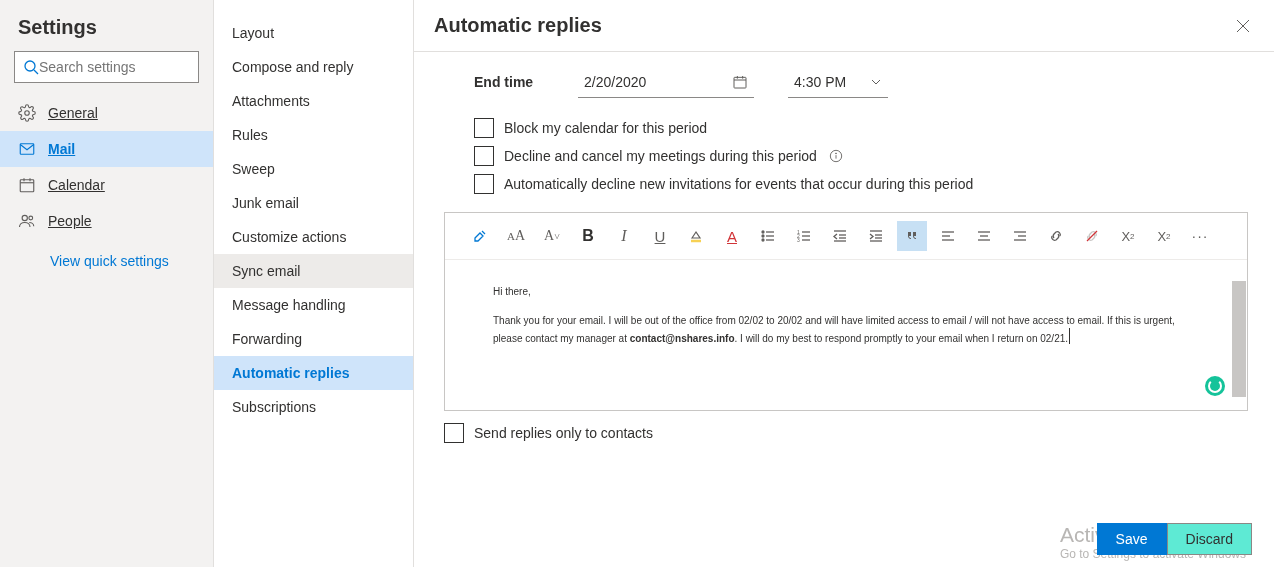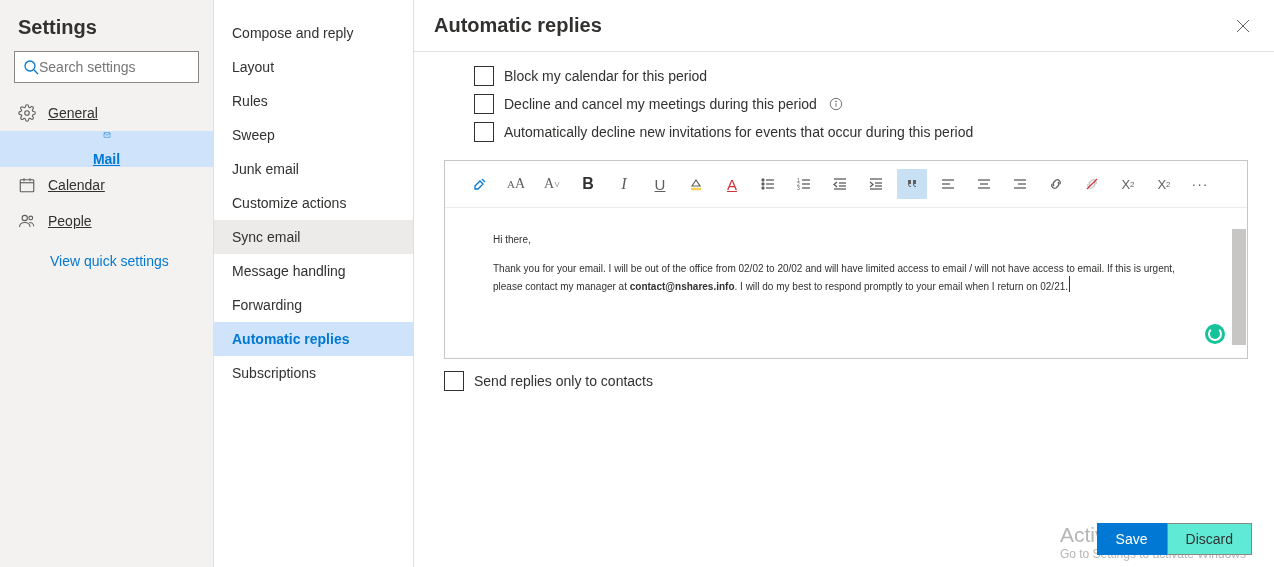--- a/index.html
+++ b/index.html
@@ -7,21 +7,21 @@
 
 .app { display: flex; height: 567px; border-radius: 26px; }
 
 
 .sidebar-left { width: 214px; background: #f3f2f1; border-right: 1px solid #e1dfdd; display: flex; flex-direction: column; padding-top: 10px; }
 .sidebar-title { font-size: 20px; font-weight: 600; padding: 6px 18px 12px; }
 .search-box { margin: 0 14px 12px; border: 1px solid #8a8886; height: 32px; display: flex; align-items: center; padding: 0 8px; background: #fff; }
 .search-box svg { flex-shrink: 0; }
 .search-box input { border: none; outline: none; margin-left: 0; font-size: 14px; width: 100%; color: #605e5c; }
 .nav-item { display: flex; align-items: center; height: 36px; padding: 0 18px; color: #323130; cursor: pointer; gap: 12px; text-decoration: underline; }
-.nav-item.active { background: #cfe4fa; color: #0078d4; font-weight: 600; flex-direction: column; }
+.nav-item.active { background: #cfe4fa; color: #0078d4; font-weight: 600; }
 .nav-item.active svg { stroke: #0078d4; }
 .quick-settings { color: #0078d4; padding: 14px 0 0 50px; cursor: pointer; }
 
 
 .sidebar-mid { width: 200px; border-right: 1px solid #e1dfdd; display: flex; flex-direction: column; padding-top: 16px; }
 .mid-item { padding: 9px 18px; cursor: pointer; color: #323130; }
 .mid-item.hover { background: #edebe9; }
 .mid-item.active { background: #cfe4fa; color: #0078d4; font-weight: 600; }
 
 
@@ -110,22 +110,23 @@
           <path d="M2 20c0-3.5 3-6 7-6s7 2.5 7 6"></path>
           <circle cx="17" cy="8" r="2.5"></circle>
           <path d="M15 14c3 0 6 2 6 5"></path>
         </svg>
       <span>People</span>
     </div>
     <div class="quick-settings">View quick settings</div>
   </div>
 
   <div class="sidebar-mid">
+    <div class="mid-item">Layout</div>
     <div class="mid-item">Compose and reply</div>
-    <div class="mid-item">Layout</div>
+    <div class="mid-item">Attachments</div>
     <div class="mid-item">Rules</div>
     <div class="mid-item">Sweep</div>
     <div class="mid-item">Junk email</div>
     <div class="mid-item">Customize actions</div>
     <div class="mid-item hover">Sync email</div>
     <div class="mid-item">Message handling</div>
     <div class="mid-item">Forwarding</div>
     <div class="mid-item active">Automatic replies</div>
     <div class="mid-item">Subscriptions</div>
   </div>
@@ -136,20 +137,38 @@
       <div class="close-x">
         <svg width="14" height="14" viewBox="0 0 14 14" stroke="#605e5c" stroke-width="1">
             <line x1="1" y1="1" x2="13" y2="13"></line>
             <line x1="13" y1="1" x2="1" y2="13"></line>
           </svg>
       </div>
     </div>
 
     <div class="main-body">
 
+      <div class="endtime-row">
+        <div class="endtime-label">End time</div>
+        <div class="date-field">
+          <span>2/20/2020</span>
+          <svg width="16" height="16" viewBox="0 0 24 24" fill="none" stroke="#605e5c" stroke-width="1.5">
+              <rect x="3" y="5" width="18" height="16" rx="1"></rect>
+              <line x1="3" y1="9" x2="21" y2="9"></line>
+              <line x1="8" y1="3" x2="8" y2="7"></line>
+              <line x1="16" y1="3" x2="16" y2="7"></line>
+            </svg>
+        </div>
+        <div class="time-field">
+          <span>4:30 PM</span>
+          <svg width="12" height="12" viewBox="0 0 12 12" fill="none" stroke="#605e5c" stroke-width="1">
+              <polyline points="2,4 6,8 10,4"></polyline>
+            </svg>
+        </div>
+      </div>
 
       <div class="opt-row">
         <div class="chk"></div>
         <span>Block my calendar for this period</span>
       </div>
       <div class="opt-row">
         <div class="chk"></div>
         <span>Decline and cancel my meetings during this period</span>
         <span class="info-icon">
           <svg width="14" height="14" viewBox="0 0 16 16" fill="none" stroke="#605e5c" stroke-width="1">

